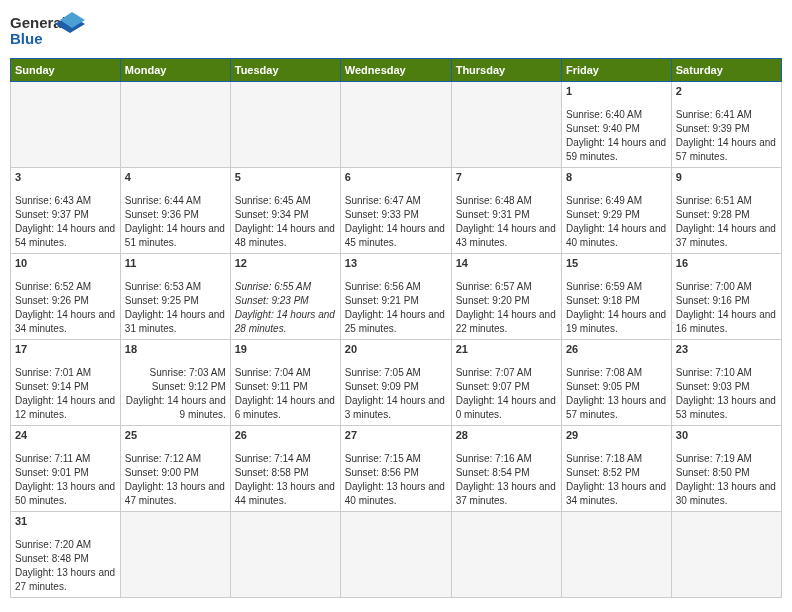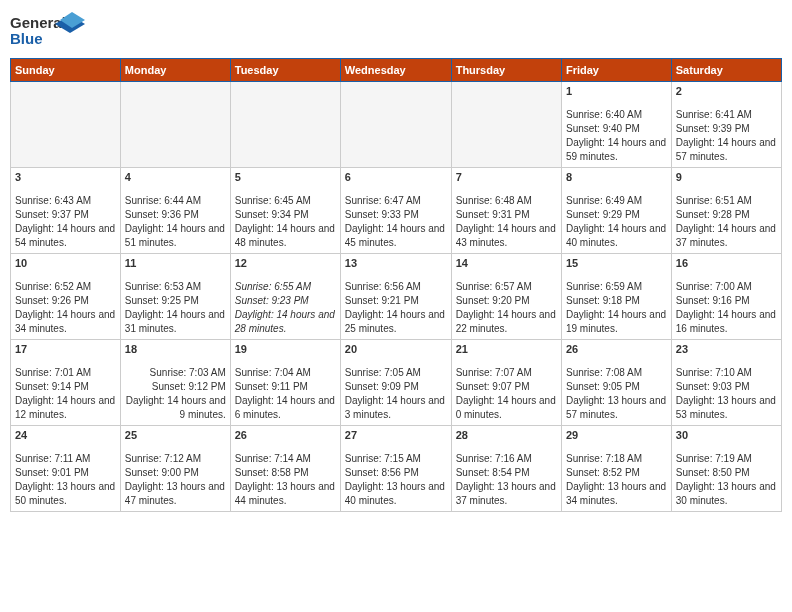--- a/index.html
+++ b/index.html
@@ -38,21 +38,21 @@
     .calendar-subtitle {
       font-size: 14px;
       color: #555;
     }
     .calendar {
       width: 100%;
       border-collapse: collapse;
       border: 1px solid #ccc;
     }
     .calendar th {
-      background: #c2410c;
+      background: #4d7c0f;
       color: #fff;
       padding: 5px 4px;
       font-size: 11px;
       font-weight: bold;
       text-align: left;
       border: 1px solid #1a5fa8;
     }
     .calendar td {
       border: 1px solid #ccc;
       vertical-align: top;
@@ -303,15 +303,29 @@
 Sunset: 8:52 PM
 Daylight: 13 hours and 34 minutes.</div>
           </td>
           <td>
             <span class="day-number">30</span>
             <div class="day-info" style="white-space: pre-line;">Sunrise: 7:19 AM
 Sunset: 8:50 PM
 Daylight: 13 hours and 30 minutes.</div>
           </td>
         </tr>
+        <tr>
+          <td class="last-row">
+            <span class="day-number">31</span>
+            <div class="day-info" style="white-space: pre-line;">Sunrise: 7:20 AM
+Sunset: 8:48 PM
+Daylight: 13 hours and 27 minutes.</div>
+          </td>
+          <td class="empty last-row"></td>
+          <td class="empty last-row"></td>
+          <td class="empty last-row"></td>
+          <td class="empty last-row"></td>
+          <td class="empty last-row"></td>
+          <td class="empty last-row"></td>
+        </tr>
       </tbody>
   </table>
 </div>
 
 </body></html>

